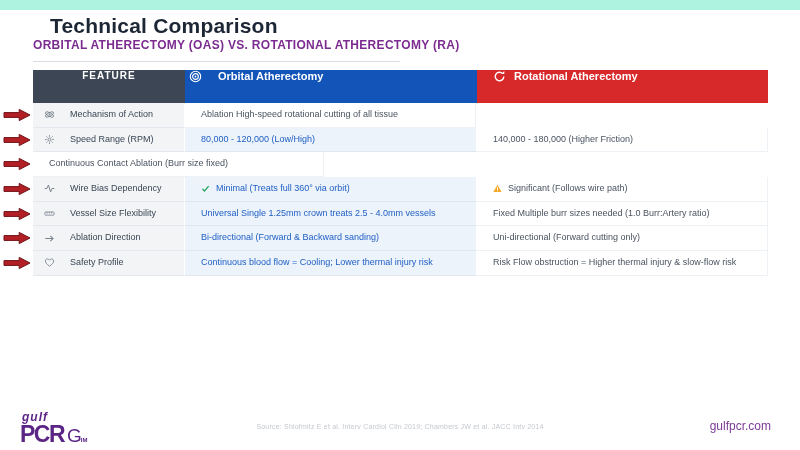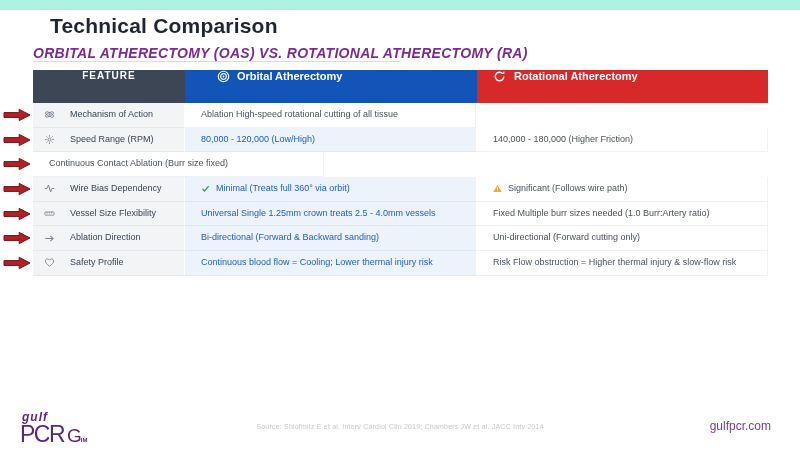--- a/index.html
+++ b/index.html
@@ -9,30 +9,30 @@
     font-family:"Liberation Sans", sans-serif;
     background:#ffffff;
     overflow:hidden;
   }
   .topbar { position:absolute; top:0; left:0; width:800px; height:10px; background:#aef2e0; }
   .page-title {
     position:absolute; left:33px; top:14px;
     font-size:21px; font-weight:bold; color:#1c2634; letter-spacing:0.2px;margin-left:17px;
   }
   .page-subtitle {
-    position:absolute; left:33px; top:45px;
-    font-size:14px; font-weight:bold; color:#7c2b90; letter-spacing:0.3px;font-style:italic;
+    position:absolute; left:33px; top:38px;
+    font-size:12px; font-weight:bold; color:#7c2b90; letter-spacing:0.3px;
   }
   .divider { position:absolute; left:33px; top:61px; width:367px; height:1px; background:#d9dde3; }
 
   .cmp-table { position:absolute; left:33px; top:70px; width:735px; }
   .thead { display:flex; height:33px; }
   .th { display:flex; align-items:flex-start; color:#fff; font-weight:bold; }
   .th-feature { width:152px; justify-content:center; background:#3d4654; font-size:10px; letter-spacing:1px; }
-  .th-orbital { width:292px; background:#1254b8; font-size:11px; padding-left:32px; gap:7px; }
+  .th-orbital { width:292px; background:#1254b8; font-size:11px; padding-left:4px; gap:16px; }
   .th-rotational { width:291px; background:#d7282a; font-size:11px; padding-left:16px; gap:8px; }
   .hicon { display:inline-flex; align-items:center; }
 
   .row { display:flex; height:24.7px; position:relative; }
   .cell { display:flex; align-items:center; font-size:9px; line-height:1.1; }
   .cell-feature {
     width:152px; background:#f2f4f6; color:#3a4654; font-weight:normal;
     padding-left:11px; gap:15px;
     border-bottom:1px solid #e4e8ee; border-right:1px solid #ffffff;
   }
@@ -47,21 +47,21 @@
     border-bottom:1px solid #eef1f5; border-right:1px solid #eef1f5;text-align:center;
   }
   .ficon { display:inline-flex; align-items:center; flex:0 0 auto; }
   .pfx { display:inline-flex; align-items:center; flex:0 0 auto; margin-right:1px; }
 
   .arrow-marker { position:absolute; left:-30px; top:5px; width:28px; height:14px; }
 
   .logo { position:absolute; left:20px; top:410px; color:#5b2585; }
   .logo-top { font-size:12px; font-weight:bold; font-style:italic; letter-spacing:1px; margin-left:2px; }
   .logo-row { display:flex; align-items:flex-end; line-height:0.85; margin-top:1px; }
-  .logo-main { font-size:23px; font-weight:400; letter-spacing:-1.5px; }
+  .logo-main { font-size:23px; font-weight:700; letter-spacing:-1.5px; }
   .logo-g { font-size:19px; font-weight:400; margin-left:3px; }
   .logo-im { font-size:6px; font-weight:bold; margin-left:-1px; margin-bottom:1px; }
 
   .source-line {
     position:absolute; left:0; top:423px; width:800px;
     text-align:center; font-size:7px; color:#c4c8ce; letter-spacing:0.2px;
   }
   .website {
     position:absolute; right:29px; top:419px;
     font-size:12px; color:#7c3a96; text-decoration:none;

